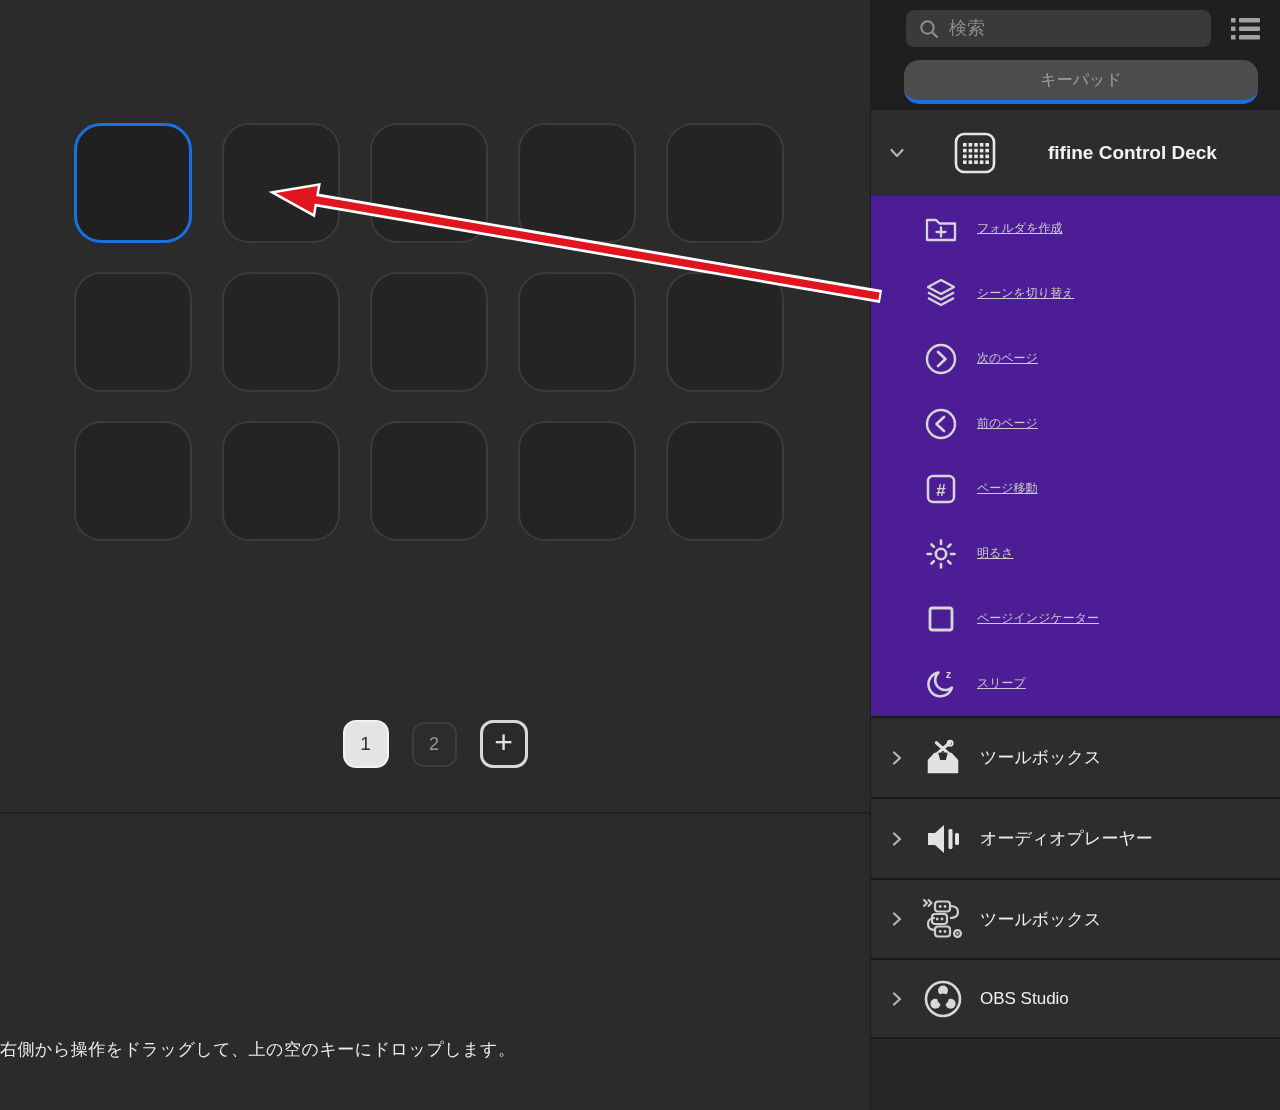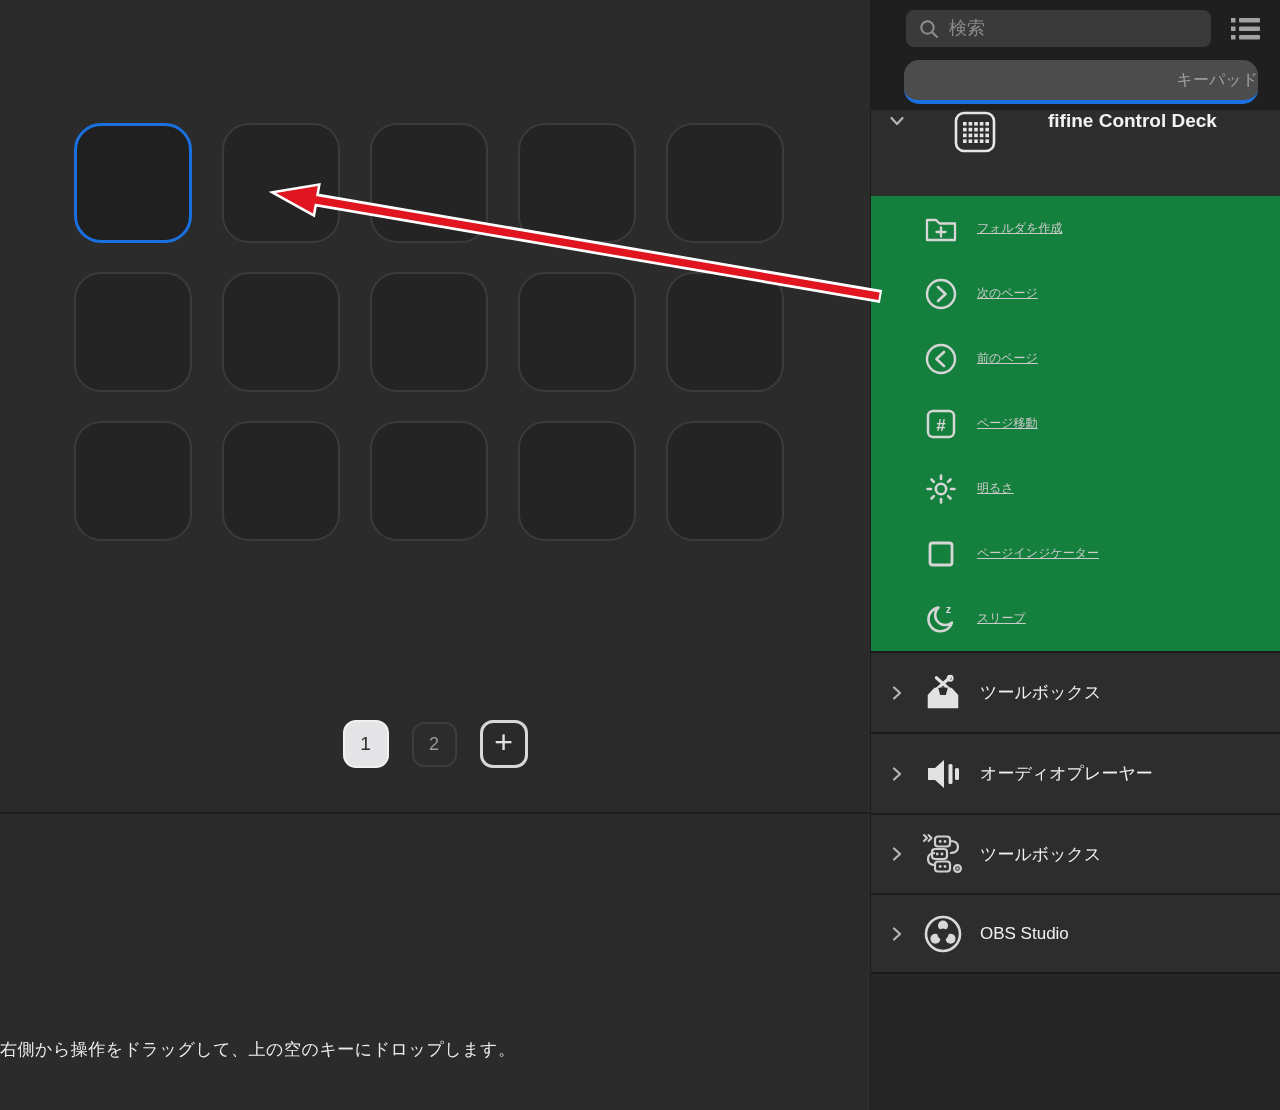--- a/index.html
+++ b/index.html
@@ -52,47 +52,47 @@
   .hint {
     position:absolute; left:0; top:1038px; width:860px;
     text-align:left; font-size:17px; color:#ececec; letter-spacing:0.5px;
   }
 
   .arrow-overlay { position:absolute; left:0; top:0; z-index:40; pointer-events:none; }
 
   
   .sidebar {
     position:absolute; left:870px; top:0; width:410px; height:1110px;
-    background:#15803d; display:flex; flex-direction:column;
+    background:#4c1d95; display:flex; flex-direction:column;
     border-left:1px solid #1c1c1c;
   }
   .search-area { position:relative; height:110px; background:#1f1f1f; flex:none; }
   .search-box {
     position:absolute; left:35px; top:10px; width:305px; height:37px;
     background:#3a3a3a; border-radius:8px;
     display:flex; align-items:center; gap:9px; padding:0 12px;
   }
   .search-box input {
     flex:1; background:transparent; border:none; outline:none;
     color:#cfcfcf; font-size:18px; font-family:inherit; min-width:0;
   }
   .search-box input::placeholder { color:#8a8a8a; }
   .list-btn {
     position:absolute; right:16px; top:13px; width:36px; height:32px;
     background:none; border:none; cursor:pointer; display:flex; align-items:center; justify-content:center;
   }
   .keypad-tab {
     position:absolute; left:33px; top:60px; width:354px; height:44px;
     background:#4c4c4c; border:none; border-bottom:4px solid #1b70e0;
-    border-radius:15px; color:#a0a0a0; font-size:16px; font-family:inherit; cursor:pointer;text-align:right;
+    border-radius:15px; color:#a0a0a0; font-size:16px; font-family:inherit; cursor:pointer;
   }
 
   .dev-header {
     height:86px; flex:none; background:#2d2d2d;
-    display:flex; padding-left:15px; cursor:pointer;gap:32px;
+    display:flex; align-items:center; padding-left:15px; cursor:pointer;gap:32px;
   }
   .dev-header .chev { flex:none; margin-right:13px; }
   .dev-header .hicon { flex:none; margin-right:19px; }
   .dev-title { font-size:19px; font-weight:bold; color:#f2f2f2; }
 
   .dev-items { flex:none; }
   .dev-item {
     height:65px; display:flex; align-items:center; padding-left:52px; cursor:grab;
   }
   .dev-item .iicon { flex:none; width:36px; display:flex; justify-content:center; margin-right:18px; }
@@ -214,20 +214,30 @@
         <span class="iicon">
           <svg width="36" height="36" viewBox="0 0 36 36">
             <path d="M4 9 h9 l3.5 3.5 H32 V29 H4 Z" fill="none" stroke="#d6d6d6" stroke-width="2.3" stroke-linejoin="round"></path>
             <line x1="18" y1="16.5" x2="18" y2="25.5" stroke="#d6d6d6" stroke-width="2.3" stroke-linecap="round"></line>
             <line x1="13.5" y1="21" x2="22.5" y2="21" stroke="#d6d6d6" stroke-width="2.3" stroke-linecap="round"></line>
           </svg>
         </span>
         <span class="ilabel">フォルダを作成</span>
       </div>
 
+      <div class="dev-item">
+        <span class="iicon">
+          <svg width="36" height="36" viewBox="0 0 36 36">
+            <polygon points="18,4 31,11 18,18 5,11" fill="none" stroke="#d6d6d6" stroke-width="2.2" stroke-linejoin="round"></polygon>
+            <polyline points="5,16.5 18,23.5 31,16.5" fill="none" stroke="#d6d6d6" stroke-width="2.2" stroke-linejoin="round"></polyline>
+            <polyline points="5,22 18,29 31,22" fill="none" stroke="#d6d6d6" stroke-width="2.2" stroke-linejoin="round"></polyline>
+          </svg>
+        </span>
+        <span class="ilabel">シーンを切り替え</span>
+      </div>
 
       <div class="dev-item">
         <span class="iicon">
           <svg width="36" height="36" viewBox="0 0 36 36">
             <circle cx="18" cy="18" r="14" fill="none" stroke="#d6d6d6" stroke-width="2.4"></circle>
             <polyline points="15,11 22.5,18 15,25" fill="none" stroke="#d6d6d6" stroke-width="2.6" stroke-linecap="round" stroke-linejoin="round"></polyline>
           </svg>
         </span>
         <span class="ilabel">次のページ</span>
       </div>

